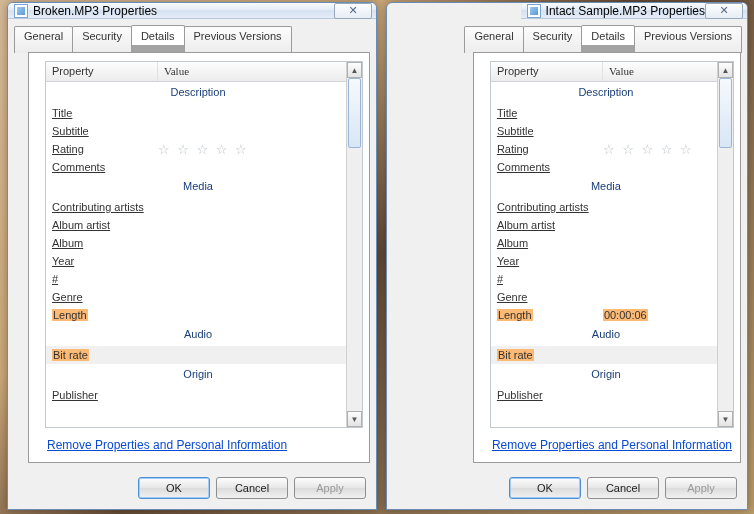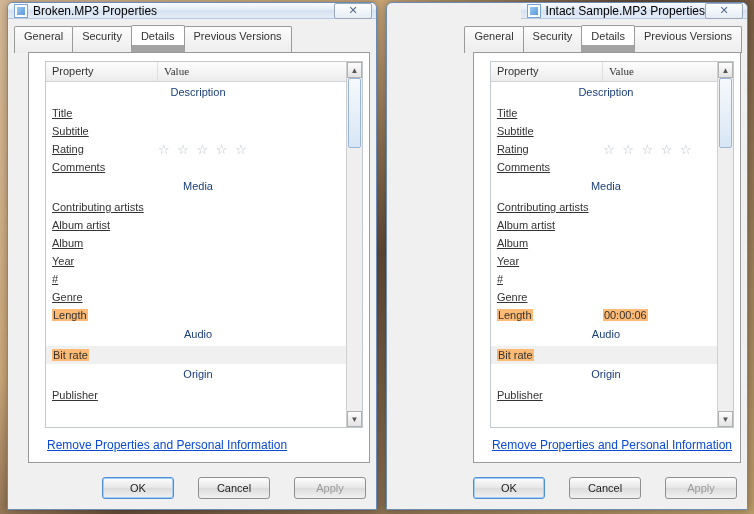--- a/index.html
+++ b/index.html
@@ -143,21 +143,21 @@
   .row .p { width:112px; padding-left:6px; color:#333;text-decoration:underline; }
   .row .v { flex:1; padding-left:0; color:#333; }
   .row.sel { background:#f0f0f0; }
   .stars { color:#b8bfc4; letter-spacing:2px; font-size:13px; line-height:1; }
   .hl { background:#fdba74; display:inline-block; padding:0 1px; }
   .link-row {
     color:#0a4bd4; text-decoration:underline; font-size:12px;
     padding:10px 2px 4px 2px; cursor:pointer;
   }
   .btn-row {
-    display:flex; justify-content:flex-end; gap:24px;
+    display:flex; justify-content:flex-end; gap:6px;
     padding:8px 10px 10px 0;
     background:#f0f0f0;
   }
   .btn {
     min-width:72px; height:22px;
     border:1px solid #8e8f8f; border-radius:3px;
     background: linear-gradient(to bottom,#fdfdfd,#e7e7e7 48%,#dcdcdc 52%,#f1f1f1);
     font-size:11px; color:#222;
     display:flex;align-items:center;justify-content:center;
     cursor:default;

